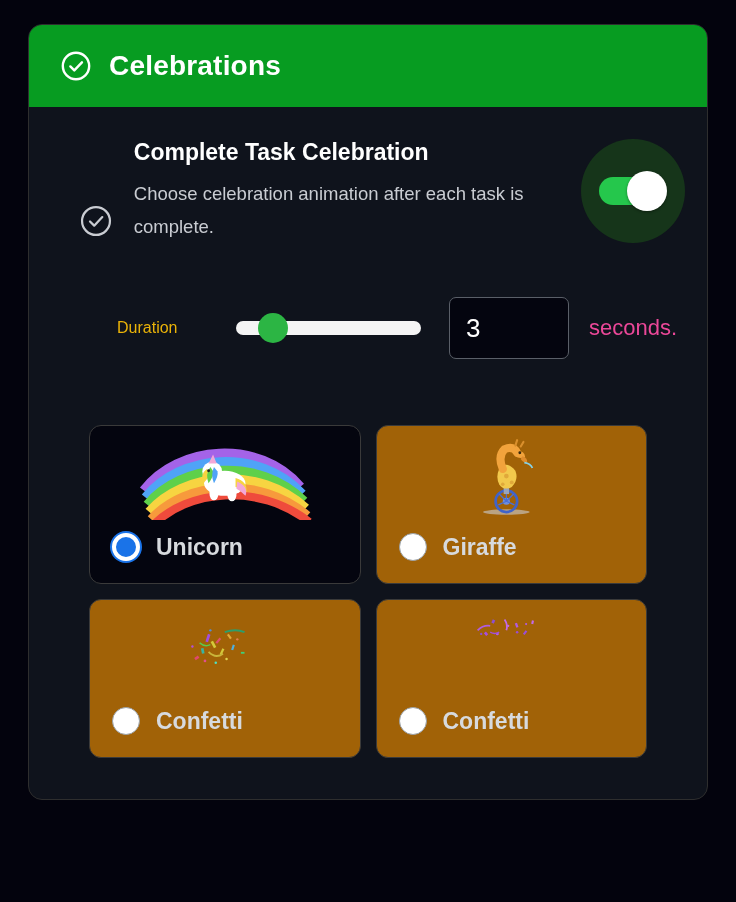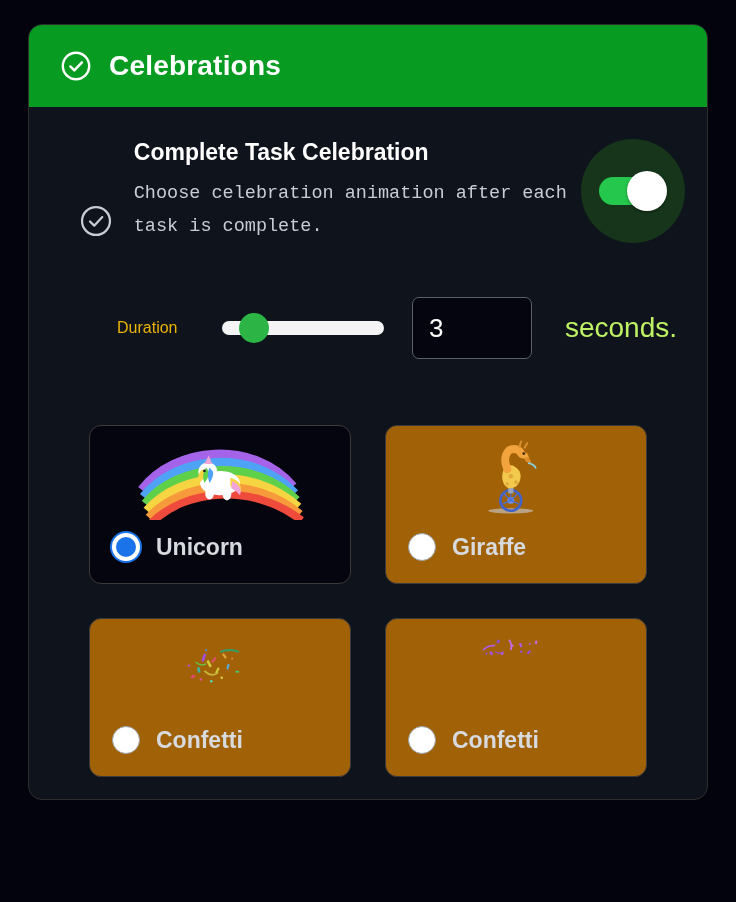--- a/index.html
+++ b/index.html
@@ -61,21 +61,20 @@
     font-size: 23px;
     font-weight: bold;
     line-height: 30px;
     margin-bottom: 10px;
   }
   .setting-desc {
     color: #c9ccd2;
     font-size: 18.5px;
     line-height: 33px;
     max-width: 452px;
-    font-family: Liberation Mono, monospace;
   }
   .toggle-wrap {
     width: 104px;
     height: 104px;
     margin-top: 6px;
     margin-right: -8px;
     border-radius: 50%;
     background: #16351a;
     display: flex;
     align-items: center;
@@ -146,31 +145,31 @@
     border: 1px solid #5a5f68;
     border-radius: 7px;
     background: #04050f;
     color: #ffffff;
     font-size: 26px;
     font-family: "Liberation Sans", sans-serif;
     padding: 0 16px;
     outline: none;
   }
   .seconds-label {
-    color: #bef264;
-    font-size: 28px;
-    margin-left: 33px;
+    color: #ec4899;
+    font-size: 22px;
+    margin-left: 20px;
   }
 
   
   .cards {
     margin-top: 62px;
     display: grid;
     grid-template-columns: 1fr 1fr;
-    gap: 34px;
+    gap: 15px;
     padding: 4px 30px;
   }
   .card {
     height: 159px;
     border-radius: 12px;
     border: 1px solid #3a3a3a;
     background: #a16207;
     position: relative;
     cursor: pointer;
     overflow: hidden;

